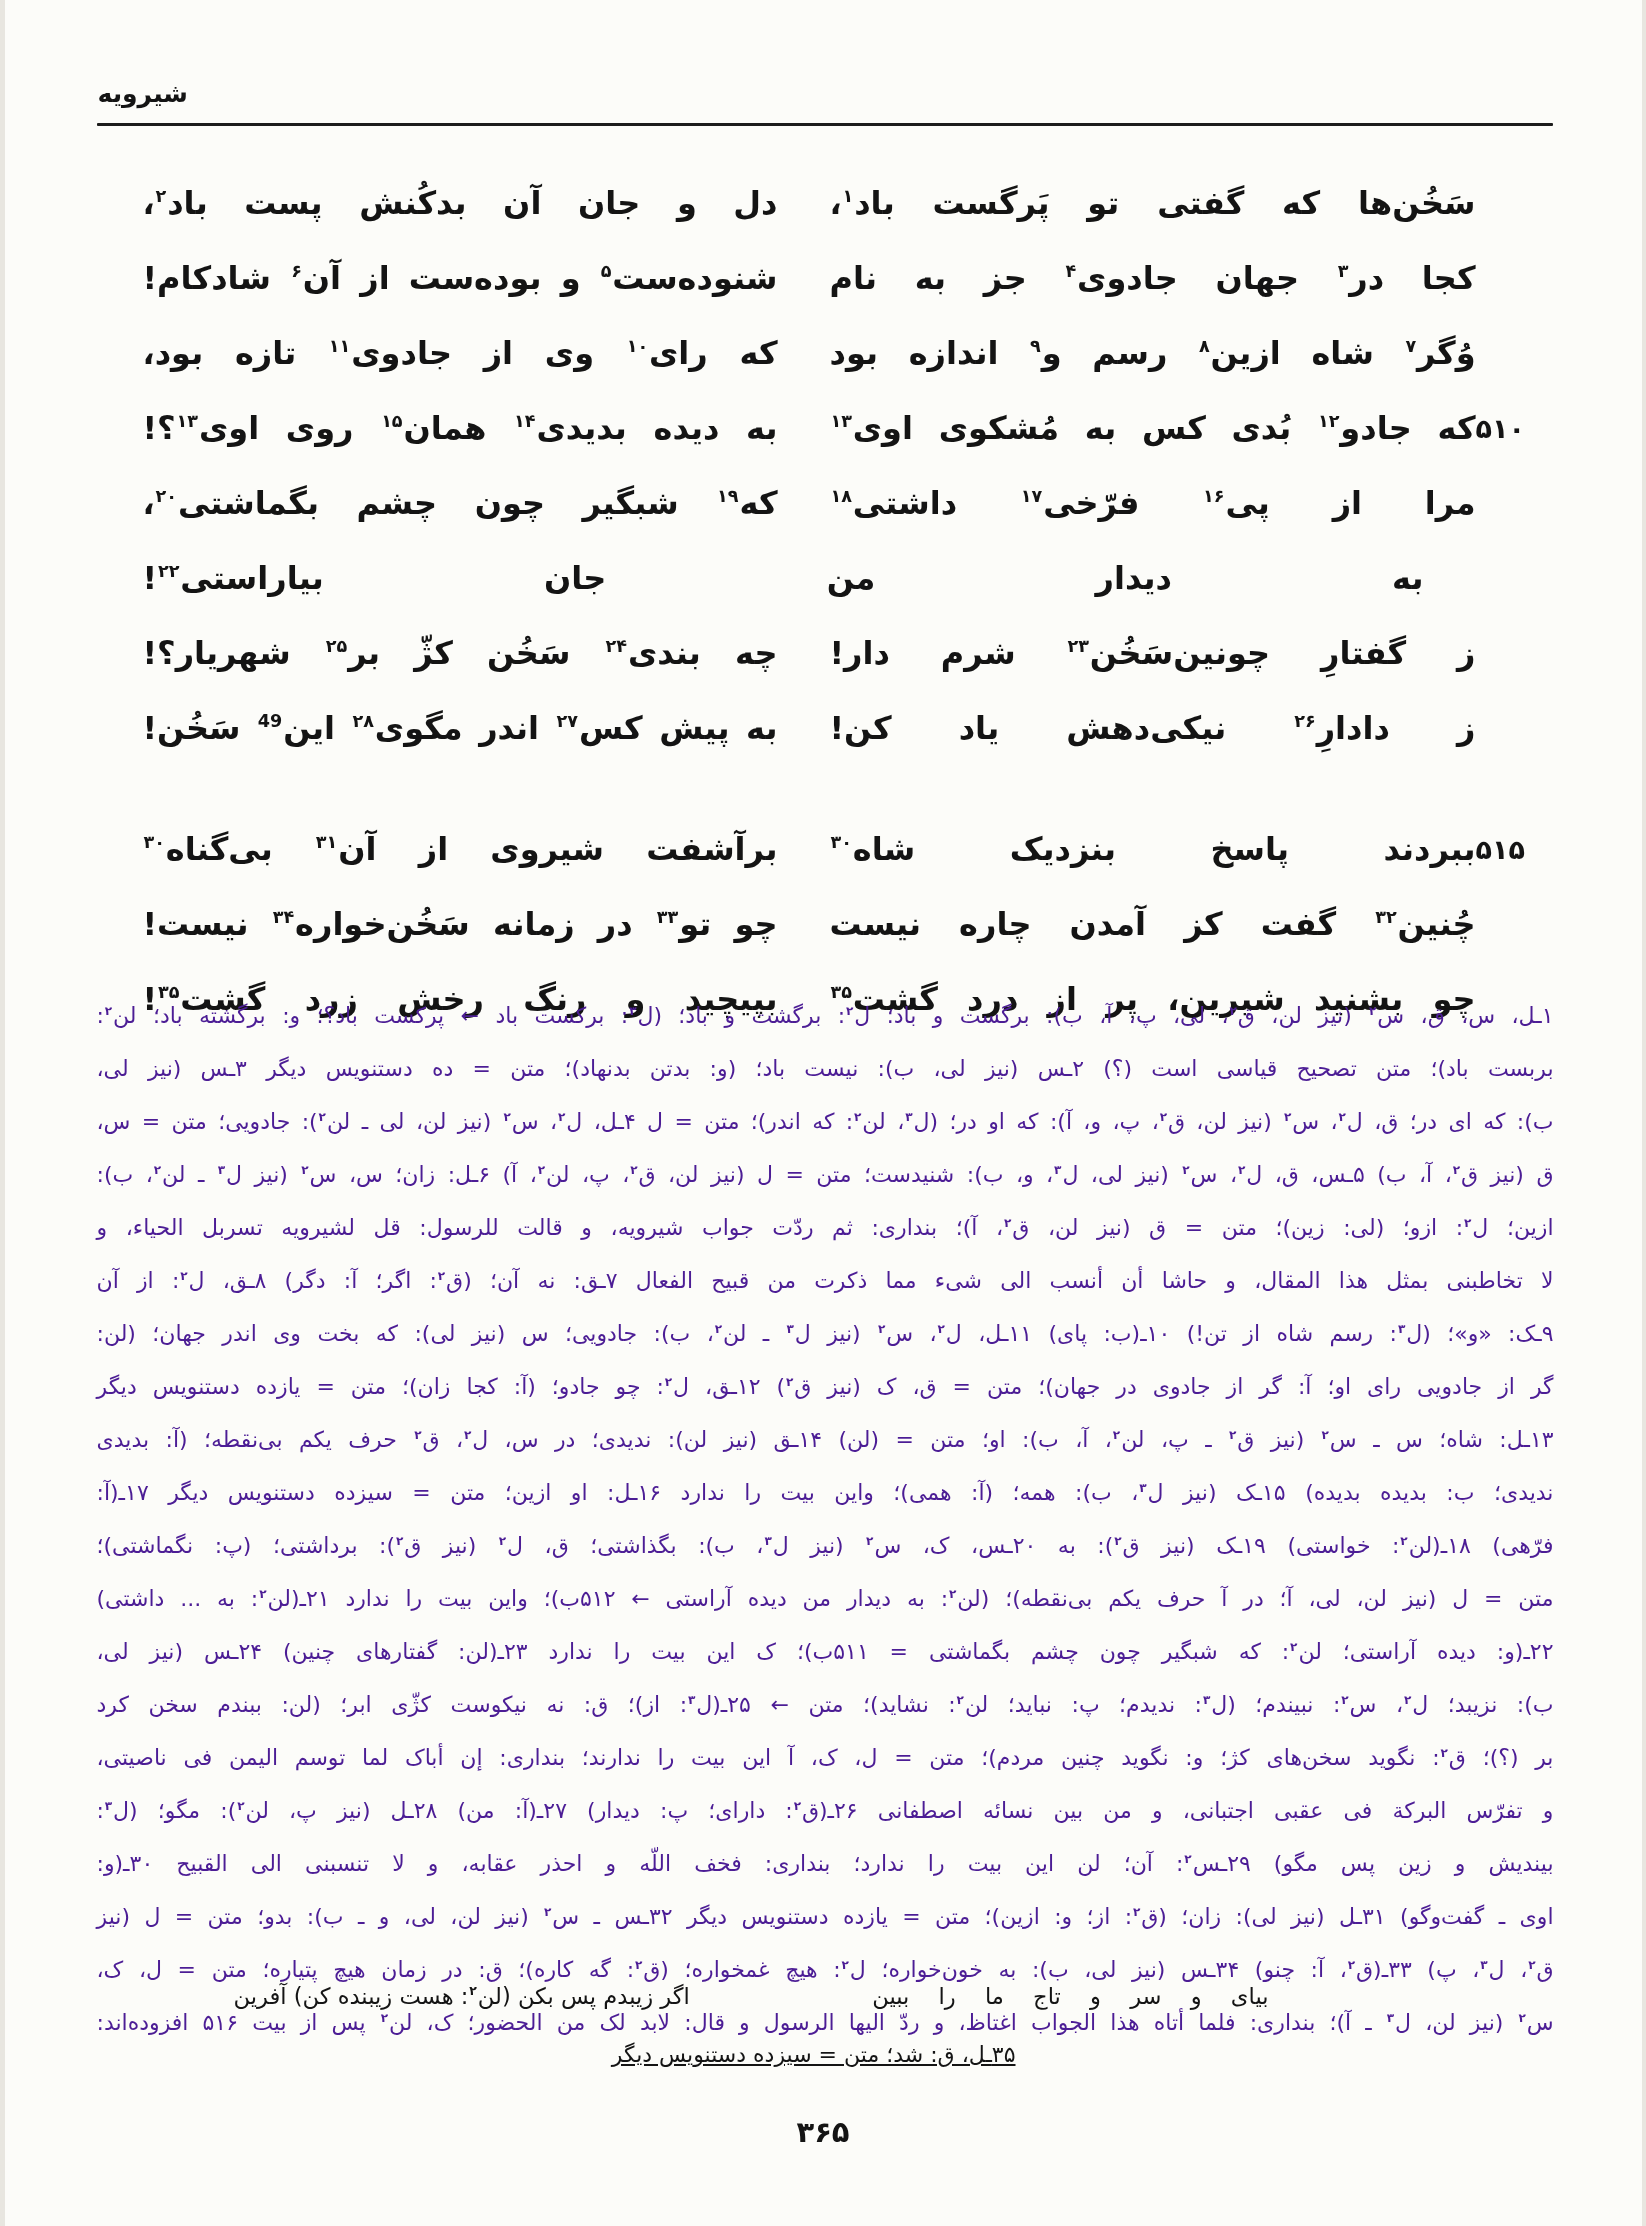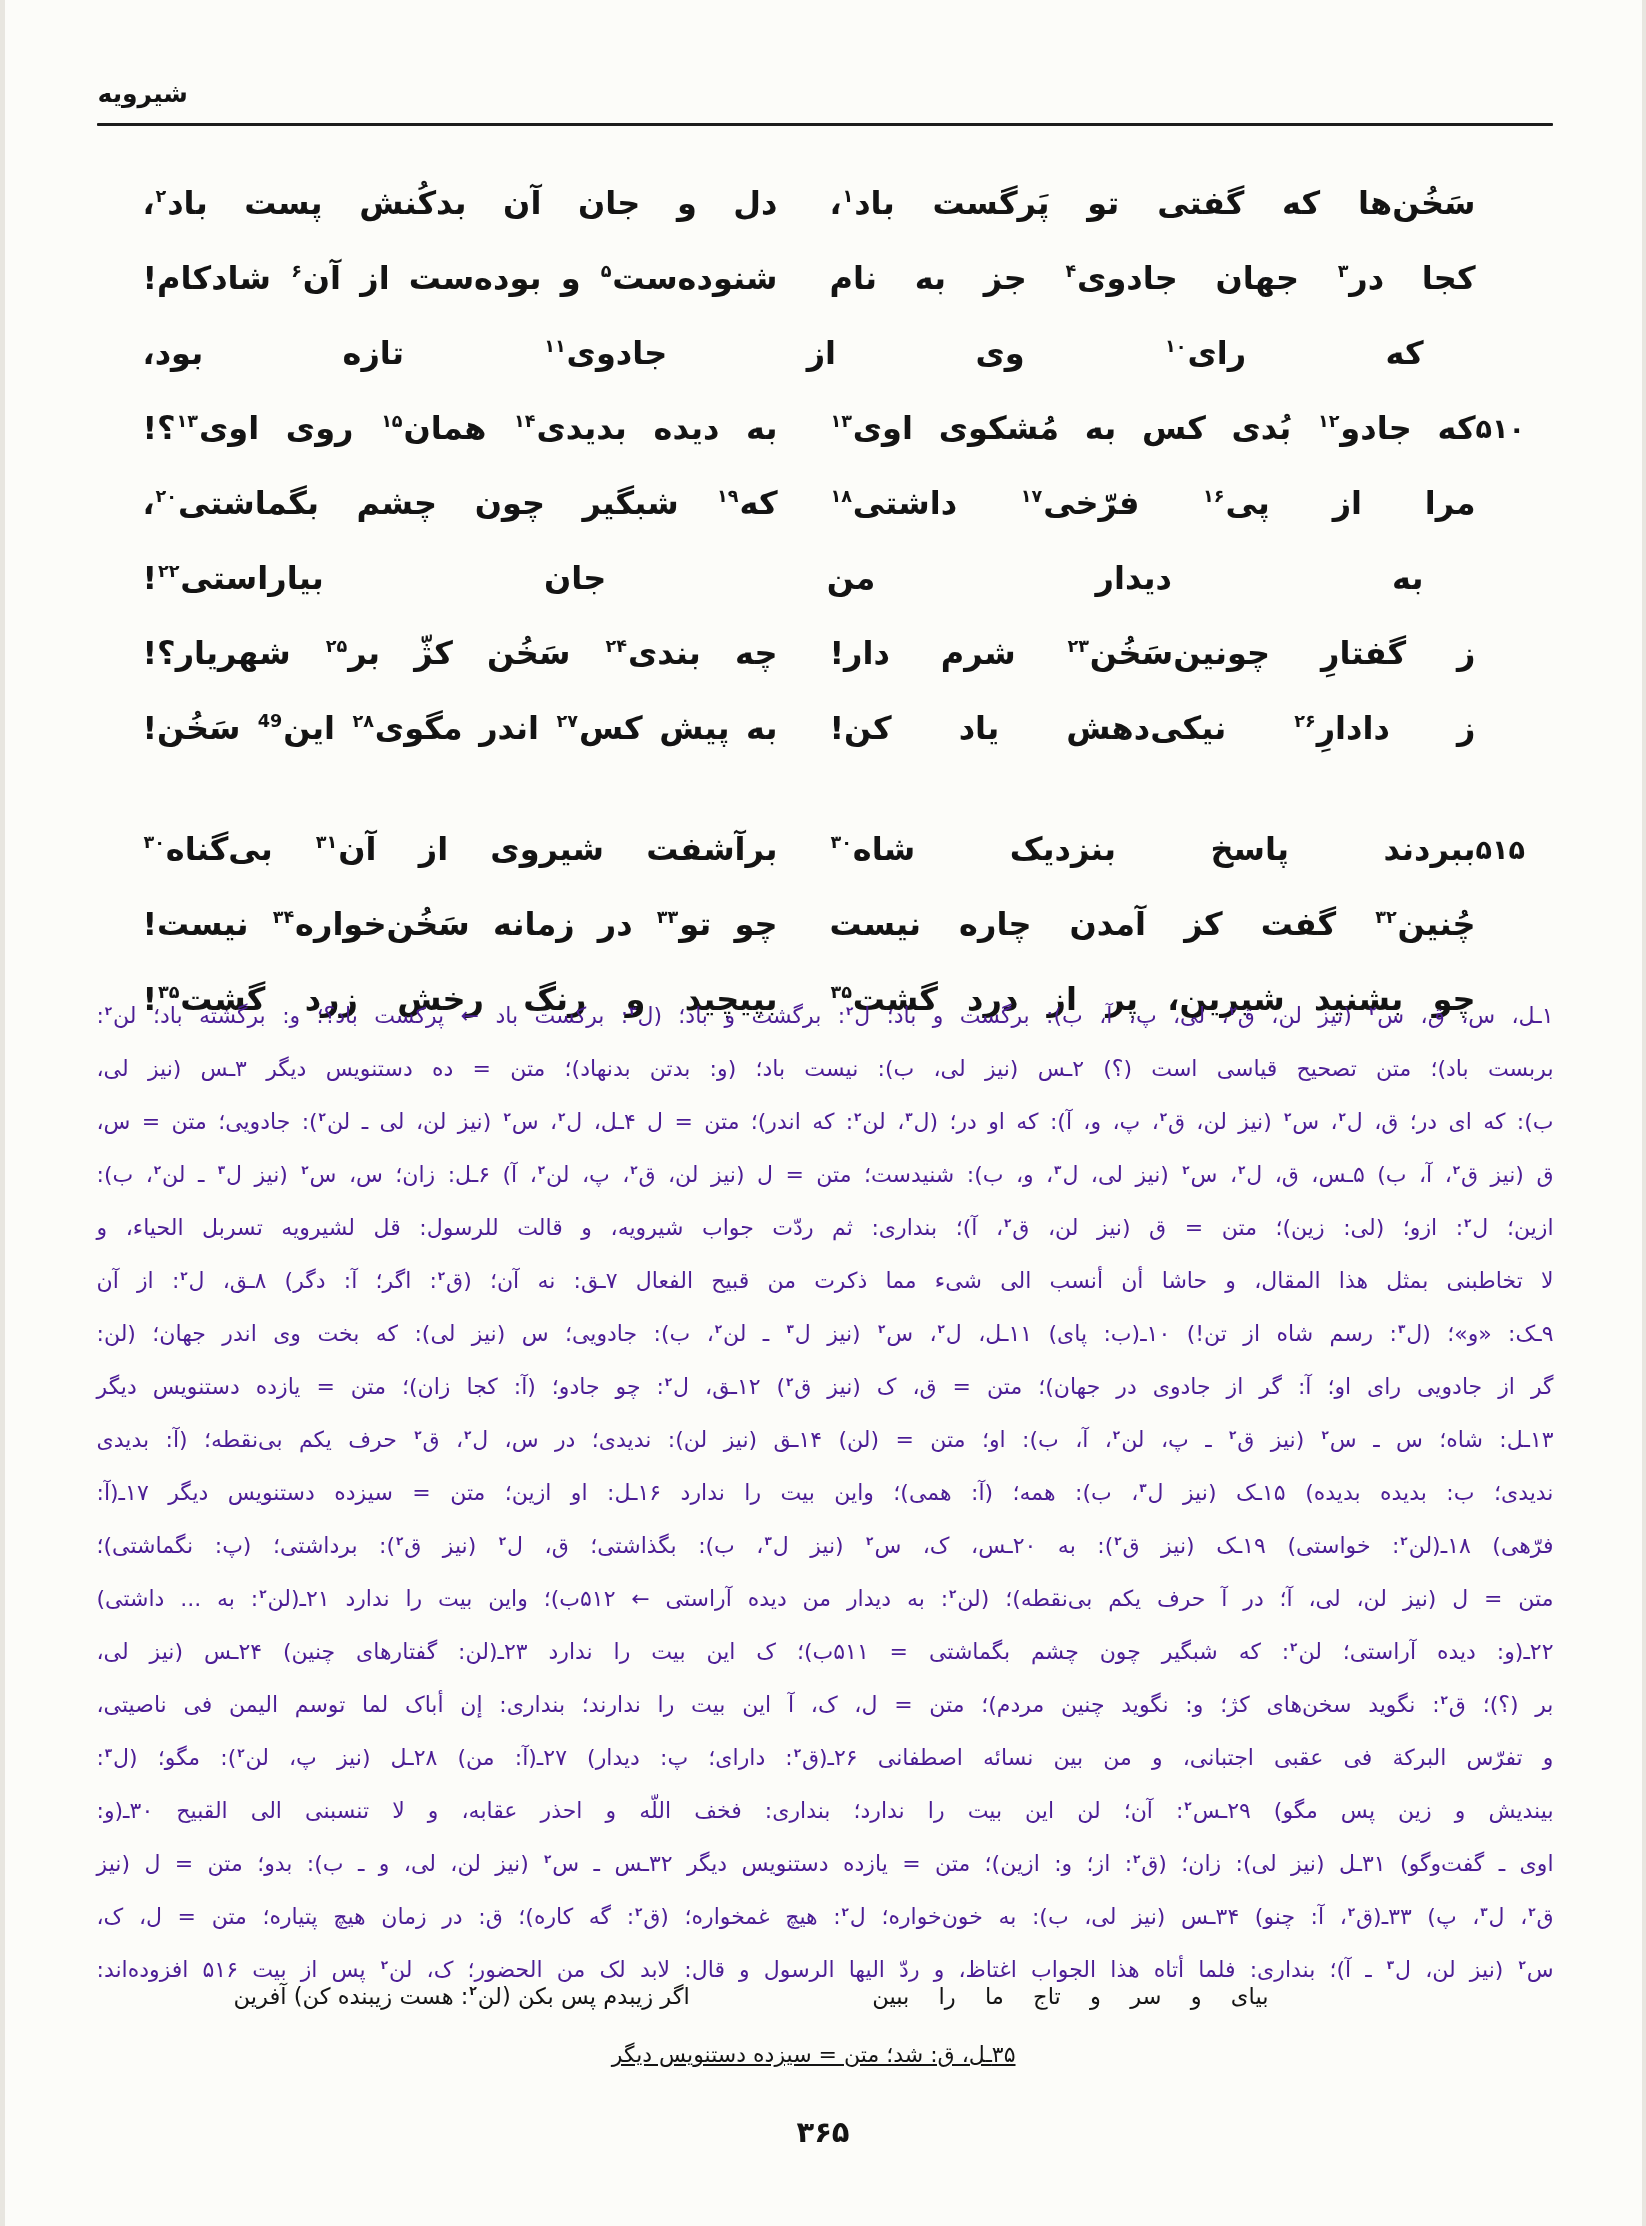--- a/index.html
+++ b/index.html
@@ -89,20 +89,21 @@
           <span class="hemi hemi-l">دل و جان آن بدکُنش پست باد<sup>۲</sup>،</span>
         </div>
         <div class="verse-row">
           <span class="vnum"></span>
           <span class="hemi hemi-r">کجا در<sup>۳</sup> جهان جادوی<sup>۴</sup> جز به نام</span>
           <span class="hemi-gap"></span>
           <span class="hemi hemi-l">شنوده‌ست<sup>۵</sup> و بوده‌ست از آن<sup>۶</sup> شادکام!</span>
         </div>
         <div class="verse-row">
           <span class="vnum"></span>
+          <span class="hemi hemi-r">وُگر<sup>۷</sup> شاه ازین<sup>۸</sup> رسم و<sup>۹</sup> اندازه بود</span>
           <span class="hemi-gap"></span>
           <span class="hemi hemi-l">که رای<sup>۱۰</sup> وی از جادوی<sup>۱۱</sup> تازه بود،</span>
         </div>
         <div class="verse-row">
           <span class="vnum">۵۱۰</span>
           <span class="hemi hemi-r">که جادو<sup>۱۲</sup> بُدی کس به مُشکوی اوی<sup>۱۳</sup></span>
           <span class="hemi-gap"></span>
           <span class="hemi hemi-l">به دیده بدیدی<sup>۱۴</sup> همان<sup>۱۵</sup> روی اوی<sup>۱۳</sup>؟!</span>
         </div>
         <div class="verse-row">
@@ -158,20 +159,21 @@
       <div class="app-line">ق (نیز ق<sup>۲</sup>، آ، ب)   ۵ـس، ق، ل<sup>۲</sup>، س<sup>۲</sup> (نیز لی، ل<sup>۳</sup>، و، ب): شنیدست؛ متن = ل (نیز لن، ق<sup>۲</sup>، پ، لن<sup>۲</sup>، آ)   ۶ـل: زان؛ س، س<sup>۲</sup> (نیز ل<sup>۳</sup> ـ لن<sup>۲</sup>، ب):</div>
       <div class="app-line">ازین؛ ل<sup>۲</sup>: ازو؛ (لی: زین)؛ متن = ق (نیز لن، ق<sup>۲</sup>، آ)؛ بنداری: ثم ردّت جواب شیرویه، و قالت للرسول: قل لشیرویه تسربل الحیاء، و</div>
       <div class="app-line">لا تخاطبنی بمثل هذا المقال، و حاشا أن أنسب الی شیء مما ذکرت من قبیح الفعال   ۷ـق: نه آن؛ (ق<sup>۲</sup>: اگر؛ آ: دگر)   ۸ـق، ل<sup>۲</sup>: از آن</div>
       <div class="app-line">۹ـک: «و»؛ (ل<sup>۳</sup>: رسم شاه از تن!)   ۱۰ـ(ب: پای)   ۱۱ـل، ل<sup>۲</sup>، س<sup>۲</sup> (نیز ل<sup>۳</sup> ـ لن<sup>۲</sup>، ب): جادویی؛ س (نیز لی): که بخت وی اندر جهان؛ (لن:</div>
       <div class="app-line">گر از جادویی رای او؛ آ: گر از جادوی در جهان)؛ متن = ق، ک (نیز ق<sup>۲</sup>)   ۱۲ـق، ل<sup>۲</sup>: چو جادو؛ (آ: کجا زان)؛ متن = یازده دستنویس دیگر</div>
       <div class="app-line">۱۳ـل: شاه؛ س ـ س<sup>۲</sup> (نیز ق<sup>۲</sup> ـ پ، لن<sup>۲</sup>، آ، ب): او؛ متن = (لن)   ۱۴ـق (نیز لن): ندیدی؛ در س، ل<sup>۲</sup>، ق<sup>۲</sup> حرف یکم بی‌نقطه؛ (آ: بدیدی</div>
       <div class="app-line">ندیدی؛ ب: بدیده بدیده)   ۱۵ـک (نیز ل<sup>۳</sup>، ب): همه؛ (آ: همی)؛ واین بیت را ندارد   ۱۶ـل: او ازین؛ متن = سیزده دستنویس دیگر   ۱۷ـ(آ:</div>
       <div class="app-line">فرّهی)   ۱۸ـ(لن<sup>۲</sup>: خواستی)   ۱۹ـک (نیز ق<sup>۲</sup>): به   ۲۰ـس، ک، س<sup>۲</sup> (نیز ل<sup>۳</sup>، ب): بگذاشتی؛ ق، ل<sup>۲</sup> (نیز ق<sup>۲</sup>): برداشتی؛ (پ: نگماشتی)؛</div>
       <div class="app-line">متن = ل (نیز لن، لی، آ؛ در آ حرف یکم بی‌نقطه)؛ (لن<sup>۲</sup>: به دیدار من دیده آراستی ← ۵۱۲ب)؛ واین بیت را ندارد   ۲۱ـ(لن<sup>۲</sup>: به ... داشتی)</div>
       <div class="app-line">۲۲ـ(و: دیده آراستی؛ لن<sup>۲</sup>: که شبگیر چون چشم بگماشتی = ۵۱۱ب)؛ ک این بیت را ندارد   ۲۳ـ(لن: گفتارهای چنین)   ۲۴ـس (نیز لی،</div>
+      <div class="app-line">ب): نزیبد؛ ل<sup>۲</sup>، س<sup>۲</sup>: نبیندم؛ (ل<sup>۳</sup>: ندیدم؛ پ: نباید؛ لن<sup>۲</sup>: نشاید)؛ متن ←   ۲۵ـ(ل<sup>۳</sup>: از)؛ ق: نه نیکوست کژّی ابر؛ (لن: ببندم سخن کرد</div>
       <div class="app-line">بر (؟)؛ ق<sup>۲</sup>: نگوید سخن‌های کژ؛ و: نگوید چنین مردم)؛ متن = ل، ک، آ این بیت را ندارند؛ بنداری: إن أباک لما توسم الیمن فی ناصیتی،</div>
       <div class="app-line">و تفرّس البرکة فی عقبی اجتبانی، و من بین نسائه اصطفانی   ۲۶ـ(ق<sup>۲</sup>: دارای؛ پ: دیدار)   ۲۷ـ(آ: من)   ۲۸ـل (نیز پ، لن<sup>۲</sup>): مگو؛ (ل<sup>۳</sup>:</div>
       <div class="app-line">بیندیش و زین پس مگو)   ۲۹ـس<sup>۲</sup>: آن؛ لن این بیت را ندارد؛ بنداری: فخف اللّه و احذر عقابه، و لا تنسبنی الی القبیح   ۳۰ـ(و:</div>
       <div class="app-line">اوی ـ گفت‌وگو)   ۳۱ـل (نیز لی): زان؛ (ق<sup>۲</sup>: از؛ و: ازین)؛ متن = یازده دستنویس دیگر   ۳۲ـس ـ س<sup>۲</sup> (نیز لن، لی، و ـ ب): بدو؛ متن = ل (نیز</div>
       <div class="app-line">ق<sup>۲</sup>، ل<sup>۳</sup>، پ)   ۳۳ـ(ق<sup>۲</sup>، آ: چنو)   ۳۴ـس (نیز لی، ب): به خون‌خواره؛ ل<sup>۲</sup>: هیچ غمخواره؛ (ق<sup>۲</sup>: گه کاره)؛ ق: در زمان هیچ پتیاره؛ متن = ل، ک،</div>
       <div class="app-line">س<sup>۲</sup> (نیز لن، ل<sup>۳</sup> ـ آ)؛ بنداری: فلما أتاه هذا الجواب اغتاظ، و ردّ الیها الرسول و قال: لابد لک من الحضور؛ ک، لن<sup>۲</sup> پس از بیت ۵۱۶ افزوده‌اند:</div>
     </section>
 
   <div class="added-verse">
     <span class="av-right">بیای و سر و تاج ما را ببین</span>

